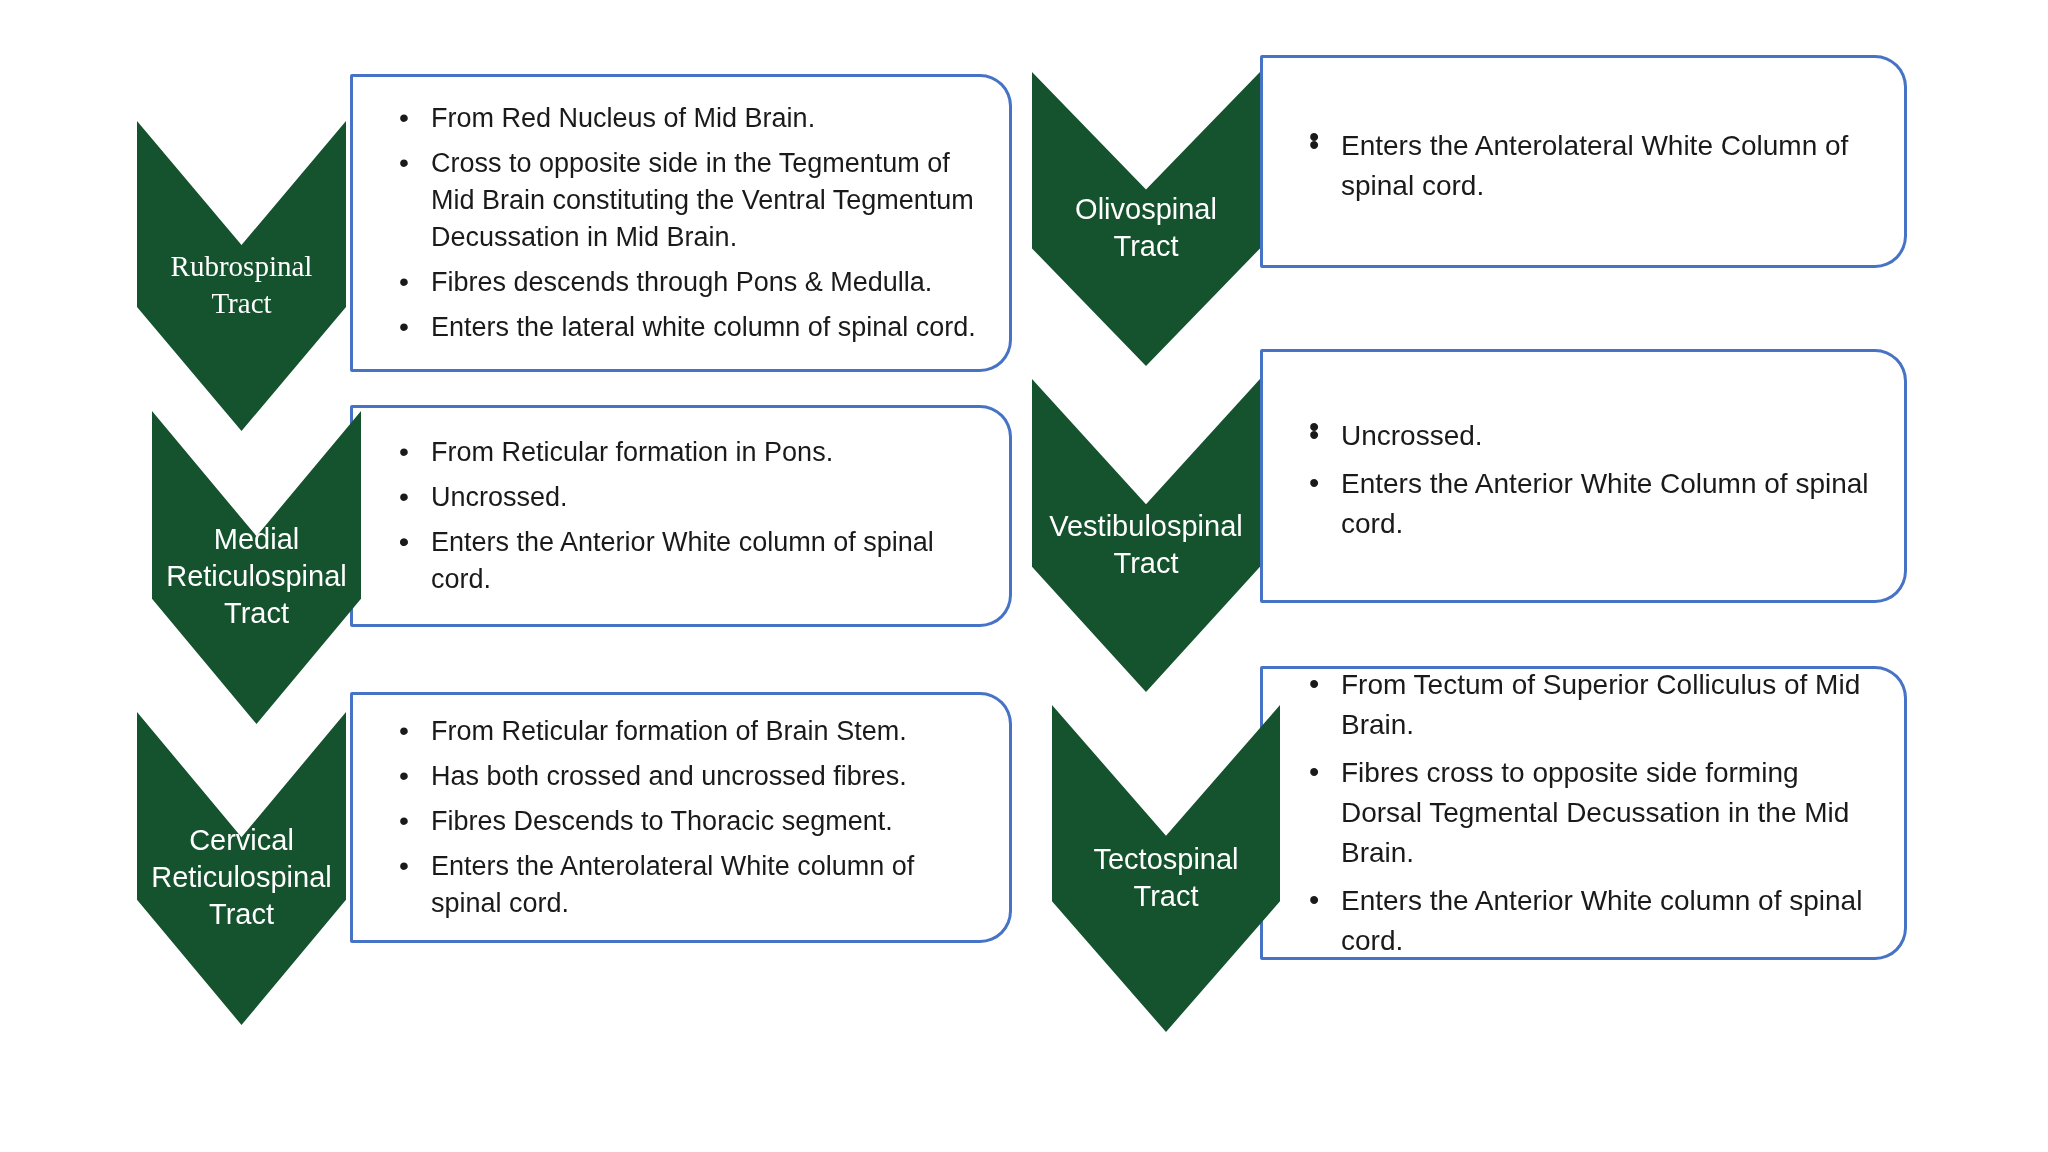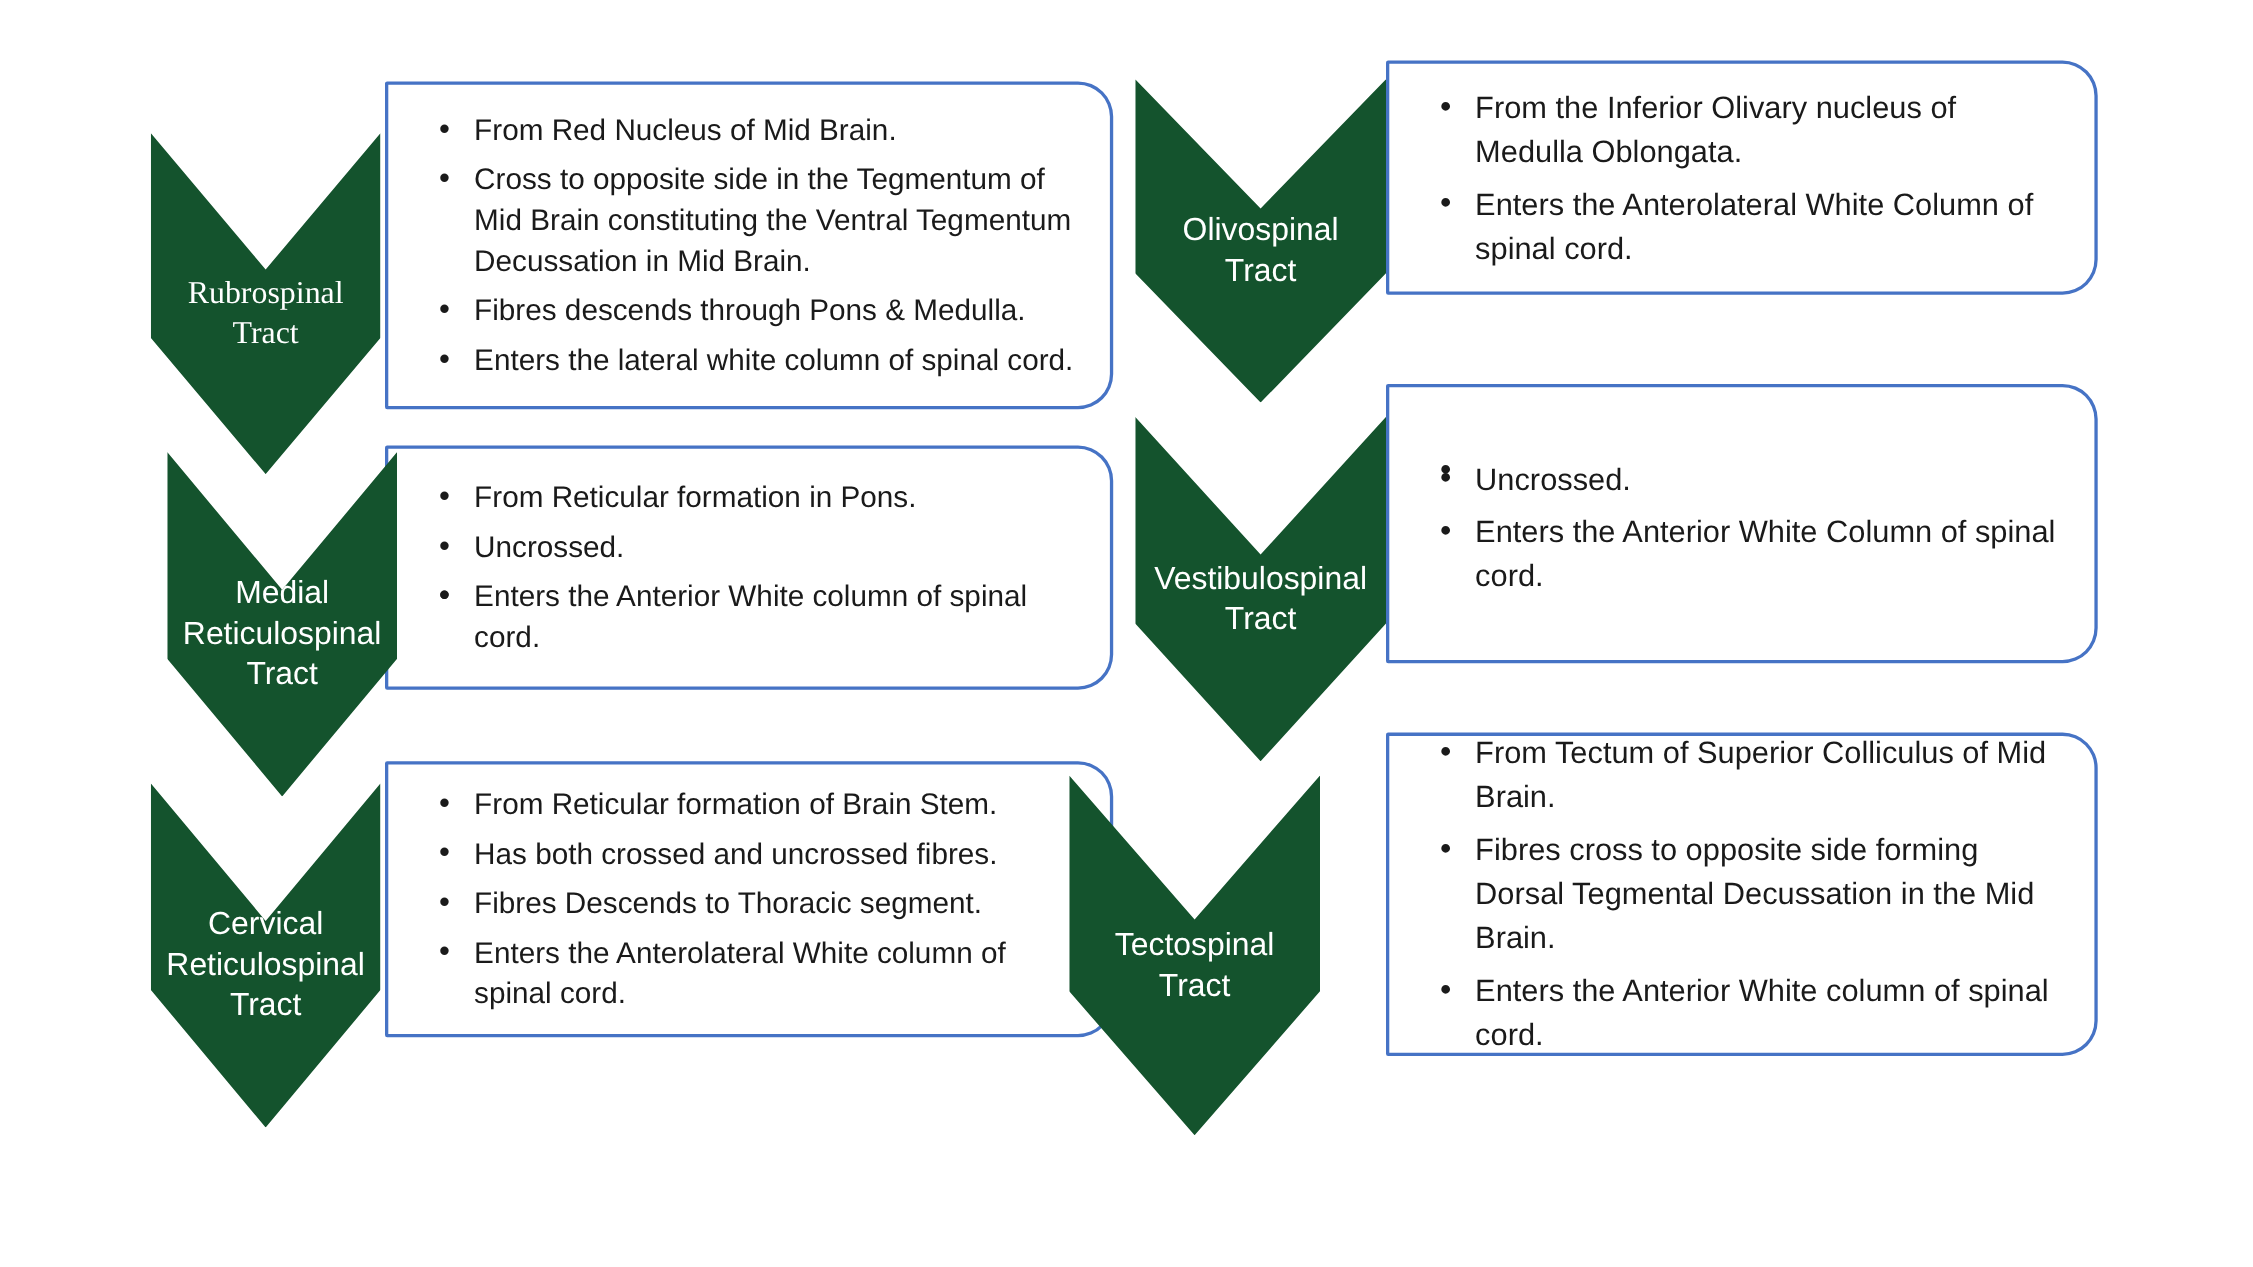--- a/index.html
+++ b/index.html
@@ -52,21 +52,21 @@
   
   .col-left .bullets{font-size:27px;line-height:37px;}
   .col-right .bullets{font-size:28px;line-height:40px;}
 
   
   .t0 .chevron{left:137px;top:121px;width:209px;height:310px;font-family:Liberation Serif, serif;}
   .t1 .chevron{left:152px;top:411px;width:209px;height:313px;text-decoration:underline;}
   .t2 .chevron{left:137px;top:712px;width:209px;height:313px;}
   .t3 .chevron{left:1032px;top:72px;width:228px;height:294px;}
   .t4 .chevron{left:1032px;top:379px;width:228px;height:313px;}
-  .t5 .chevron{left:972px;top:705px;width:228px;height:327px;}
+  .t5 .chevron{left:1052px;top:705px;width:228px;height:327px;}
 
   .t0 .info-box{left:350px;top:74px;width:662px;height:298px;}
   .t1 .info-box{left:350px;top:405px;width:662px;height:222px;}
   .t2 .info-box{left:350px;top:692px;width:662px;height:251px;}
   .t3 .info-box{left:1260px;top:55px;width:647px;height:213px;}
   .t4 .info-box{left:1260px;top:349px;width:647px;height:254px;}
   .t5 .info-box{left:1260px;top:666px;width:647px;height:294px;}
 </style>
 </head>
 <body>
@@ -128,21 +128,21 @@
 
     <section class="tract t3 col-right">
       <div class="chevron">
         <div class="chevron-label">
           <div class="line">Olivospinal</div>
           <div class="line">Tract</div>
         </div>
       </div>
       <div class="info-box">
         <ul class="bullets">
-          <li class="bullet-item"><span class="bullet-dot">•</span><span>From the Inferior Olivary nucleus of Medulla Oblongata.</span></li>
+          <li class="bullet-item"><span class="bullet-dot">•</span></li>
           <li class="bullet-item"><span class="bullet-dot">•</span><span>Enters the Anterolateral White Column of spinal cord.</span></li>
         </ul>
       </div>
     </section>
 
     <section class="tract t4 col-right">
       <div class="chevron">
         <div class="chevron-label">
           <div class="line">Vestibulospinal</div>
           <div class="line">Tract</div>

